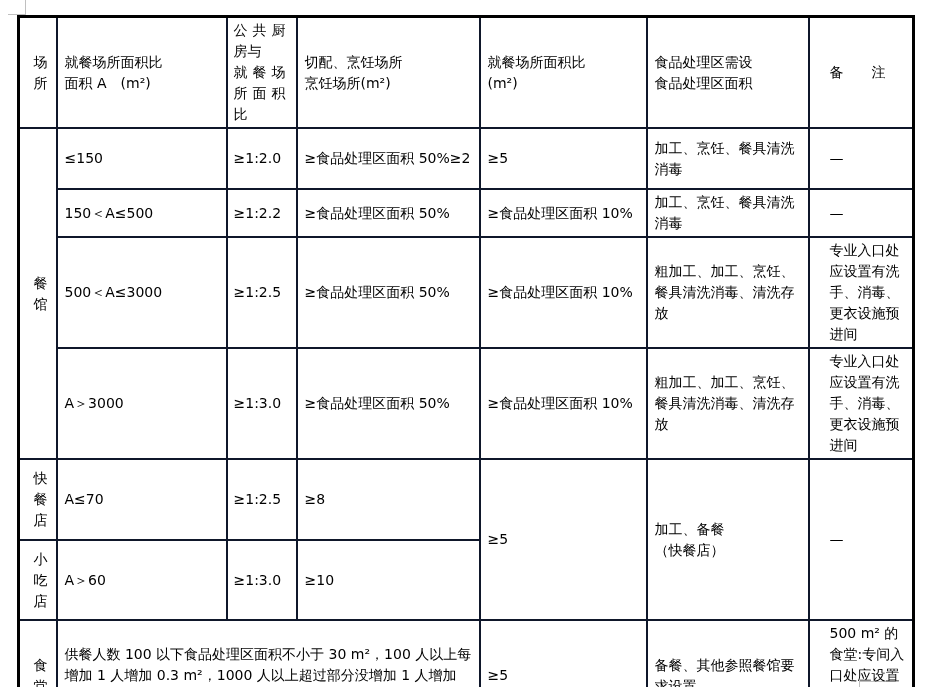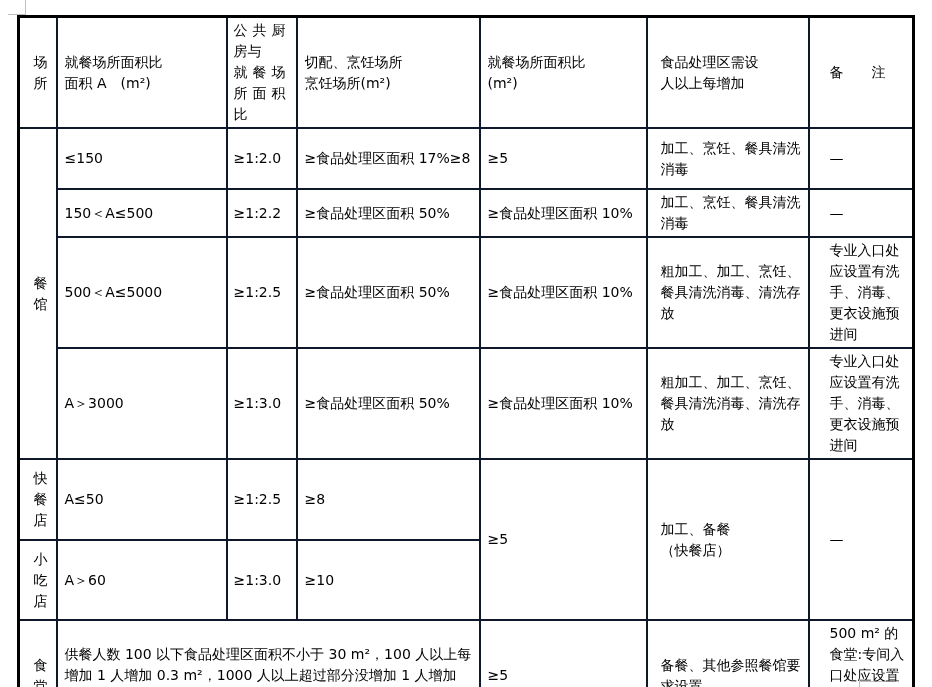--- a/index.html
+++ b/index.html
@@ -28,21 +28,21 @@
     padding:2px 4px 2px 7px;
     font-weight:normal;
     word-break:normal;overflow-wrap:break-word;
   }
   td.place{
     text-align:right;padding:2px 8px;word-break:break-all;line-height:21px;
   }
   td.ratio-hd{padding:2px 10px 2px 6px;}
   td.ratio-hd .jline{text-align:justify;text-align-last:auto;word-break:break-all;}
   td.remark{padding:2px 4px 2px 20px;margin-top:40px;}
-  td.partition{padding:2px 3px 2px 13px;}
+  td.partition{padding:2px 3px 2px 7px;}
   td.desc{padding:2px 5px 2px 7px;}
   .line{display:block;}
 </style>
 </head>
 <body>
 
 <div class="page">
 
   <div class="mark-tl"></div>
   <div class="mark-br"></div>
@@ -72,65 +72,65 @@
       <td>
         <span class="line">切配、烹饪场所</span>
         <span class="line">烹饪场所(m²)</span>
       </td>
       <td>
         <span class="line">就餐场所面积比</span>
         <span class="line">(m²)</span>
       </td>
       <td class="partition">
         <span class="line">食品处理区需设</span>
-        <span class="line">人以上每增加</span>
+        <span class="line">食品处理区面积</span>
       </td>
       <td class="remark">备　　注</td>
     </tr>
 
     <tr style="height:61px">
       <td class="place" rowspan="4">餐馆</td>
       <td>≤150</td>
       <td class="ratio-hd">≥1:2.0</td>
-      <td>≥食品处理区面积 17%≥8</td>
+      <td>≥食品处理区面积 50%≥2</td>
       <td>≥5</td>
       <td class="partition">加工、烹饪、餐具清洗消毒</td>
       <td class="remark">—</td>
     </tr>
 
     <tr style="height:45px">
       <td>150＜A≤500</td>
       <td class="ratio-hd">≥1:2.2</td>
       <td>≥食品处理区面积 50%</td>
       <td>≥食品处理区面积 10%</td>
       <td class="partition">加工、烹饪、餐具清洗消毒</td>
       <td class="remark">—</td>
     </tr>
 
     <tr style="height:93px">
-      <td>500＜A≤5000</td>
+      <td>500＜A≤3000</td>
       <td class="ratio-hd">≥1:2.5</td>
       <td>≥食品处理区面积 50%</td>
       <td>≥食品处理区面积 10%</td>
       <td class="partition">粗加工、加工、烹饪、餐具清洗消毒、清洗存放</td>
       <td class="remark">专业入口处应设置有洗手、消毒、更衣设施预进间</td>
     </tr>
 
     <tr style="height:81px">
       <td>A＞3000</td>
       <td class="ratio-hd">≥1:3.0</td>
       <td>≥食品处理区面积 50%</td>
       <td>≥食品处理区面积 10%</td>
       <td class="partition">粗加工、加工、烹饪、餐具清洗消毒、清洗存放</td>
       <td class="remark">专业入口处应设置有洗手、消毒、更衣设施预进间</td>
     </tr>
 
     <tr style="height:81px">
       <td class="place">快餐店</td>
-      <td>A≤50</td>
+      <td>A≤70</td>
       <td class="ratio-hd">≥1:2.5</td>
       <td>≥8</td>
       <td rowspan="2">≥5</td>
       <td rowspan="2" class="partition">
         <span class="line">加工、备餐</span>
         <span class="line">（快餐店）</span>
       </td>
       <td rowspan="2" class="remark">—</td>
     </tr>
 

